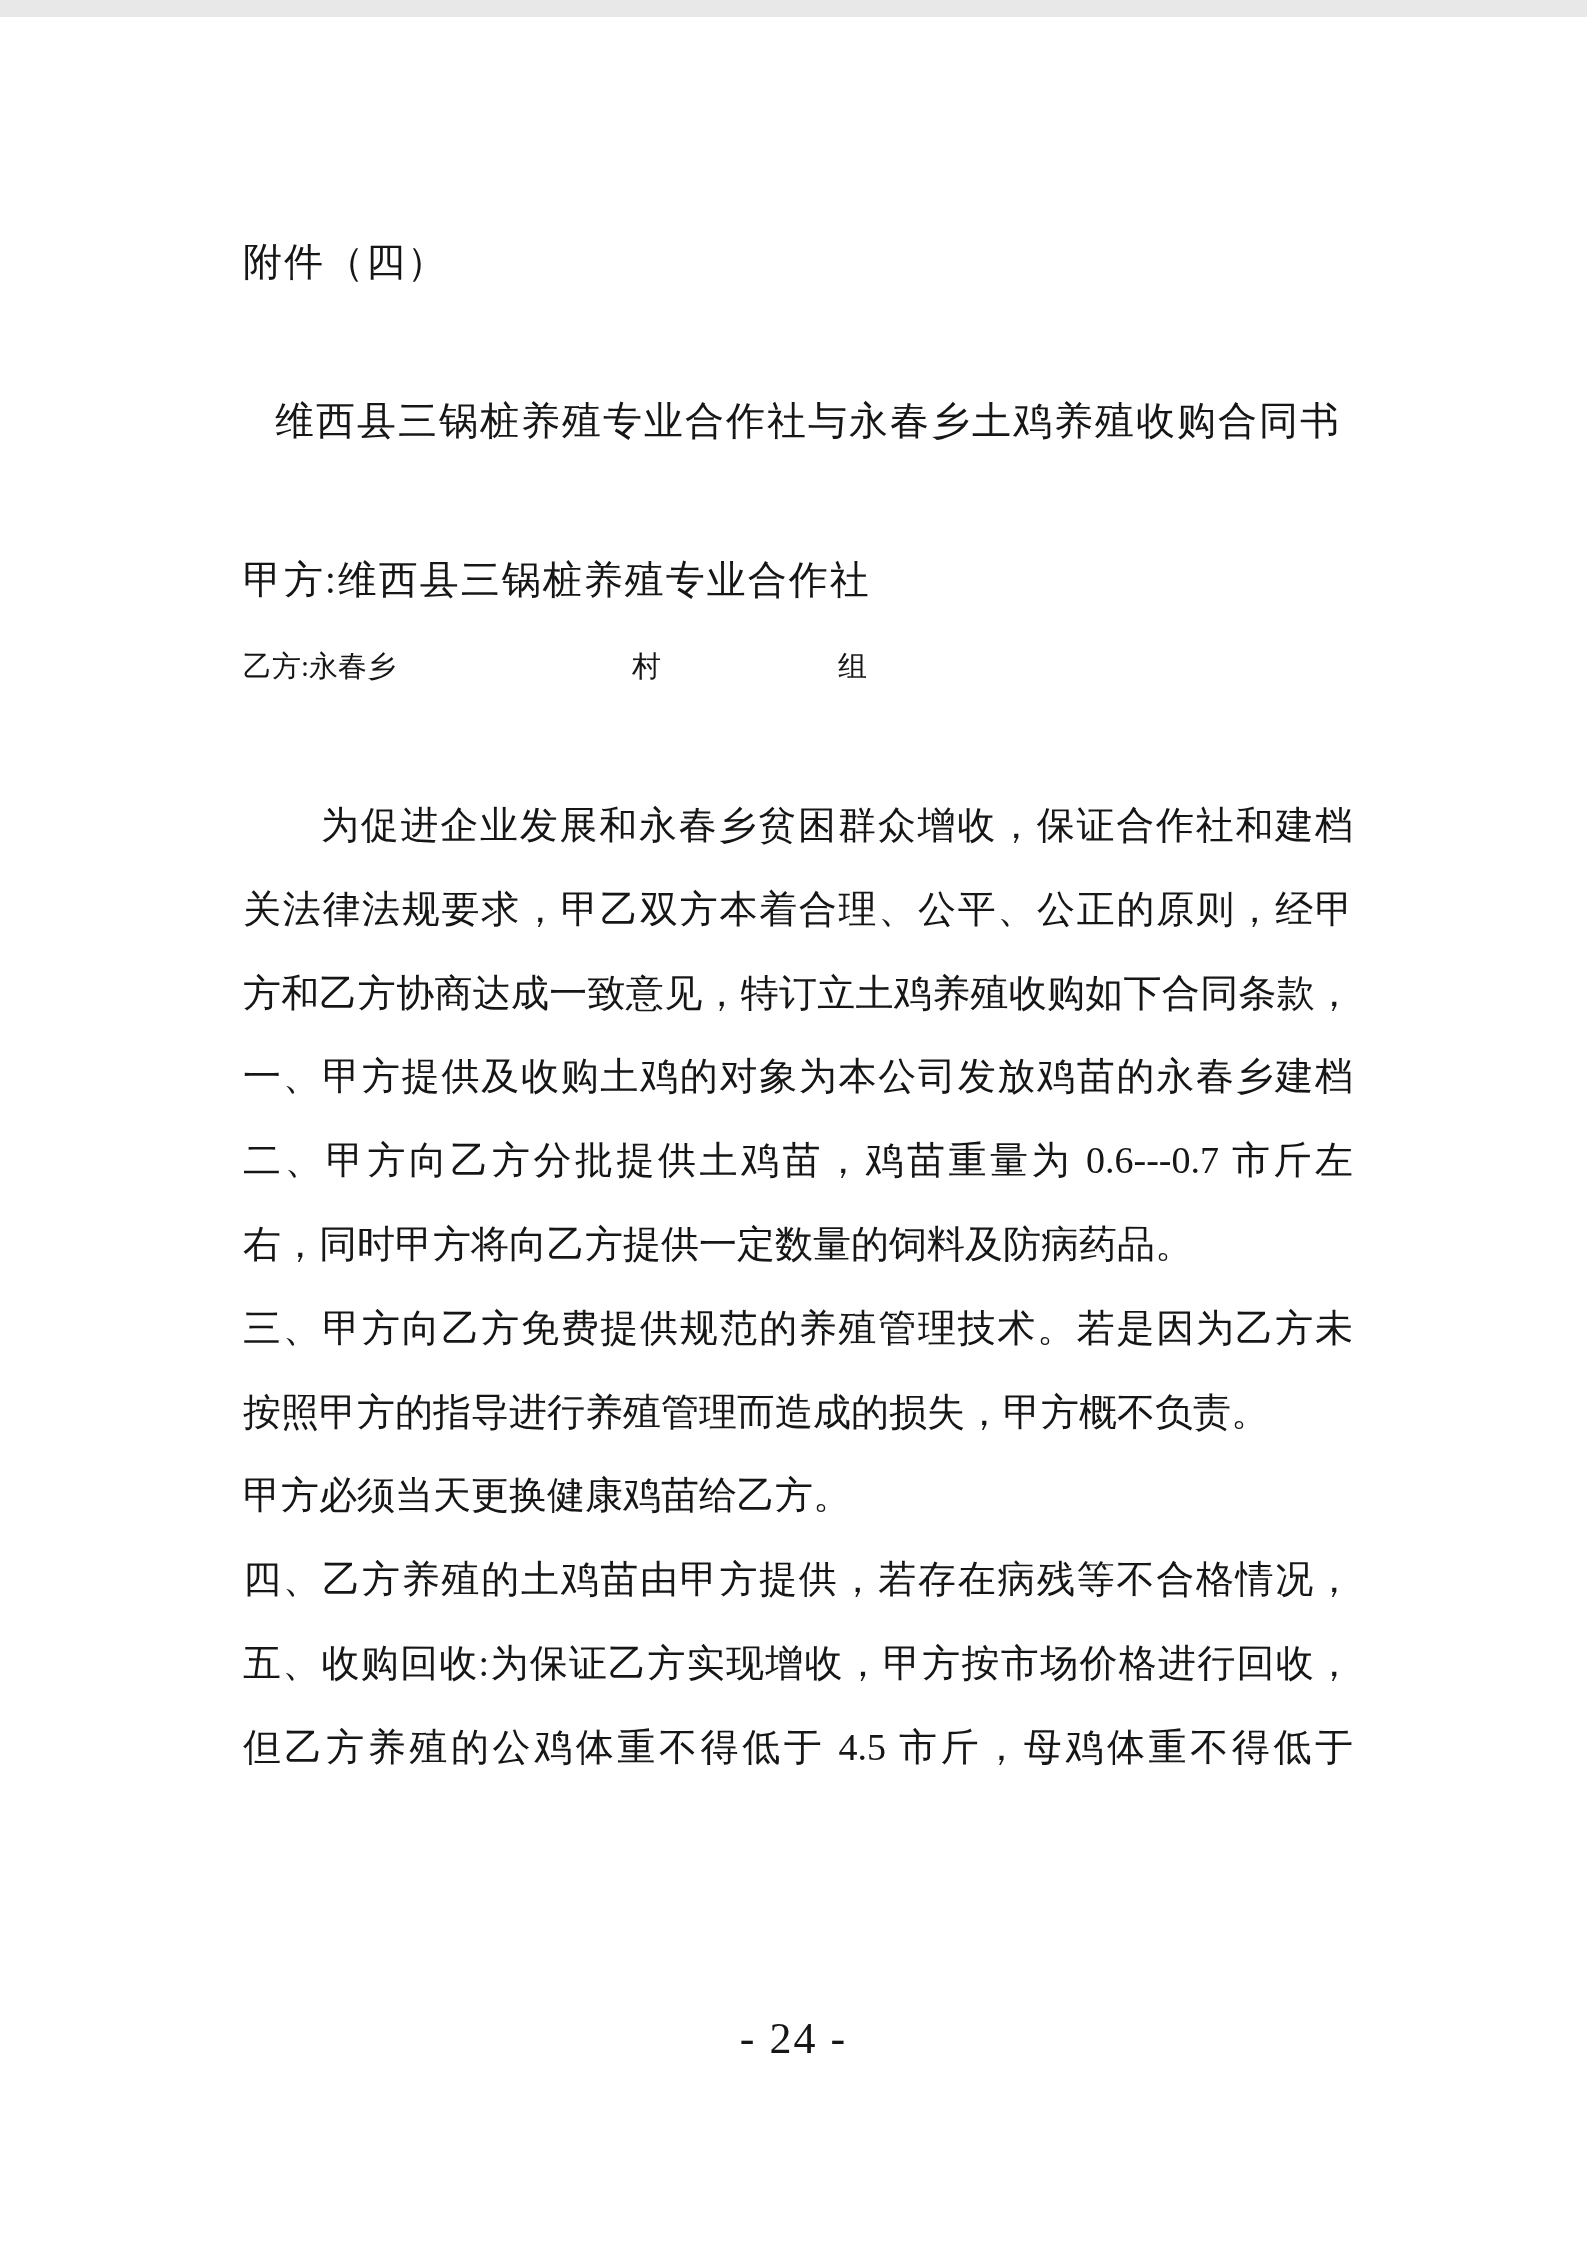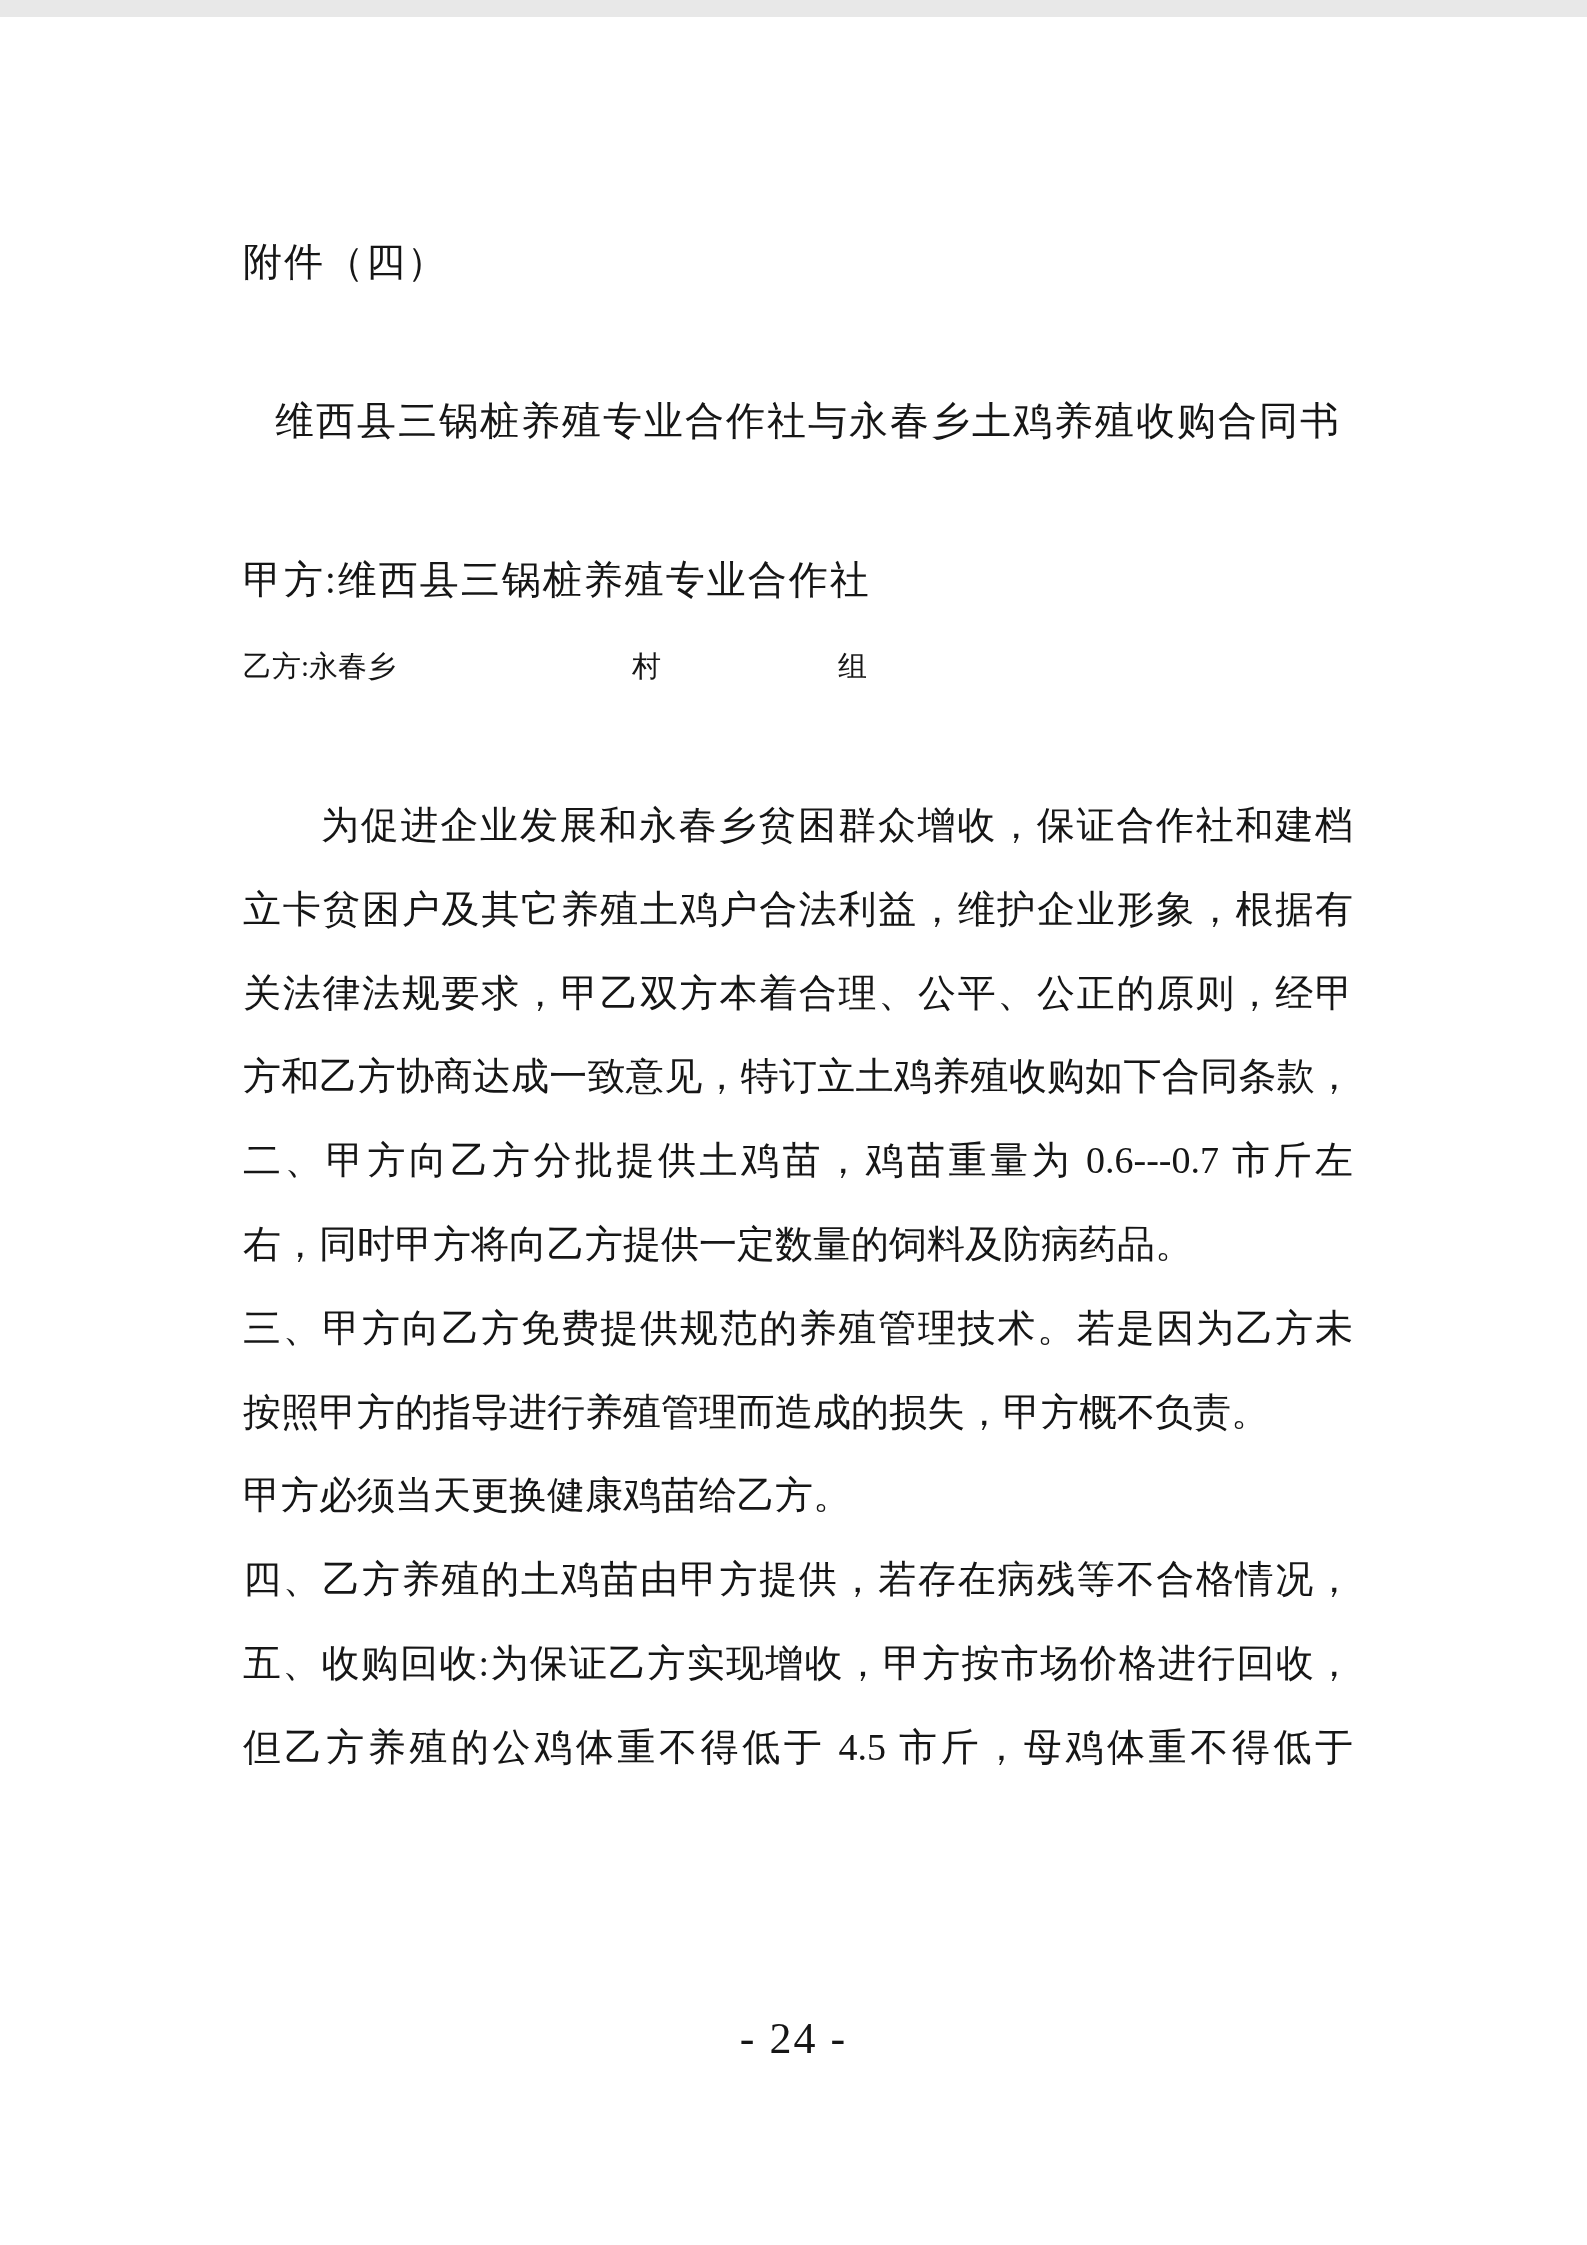--- a/index.html
+++ b/index.html
@@ -61,23 +61,23 @@
   <div class="abs heading-line" style="top:539px;">甲方:维西县三锅桩养殖专业合作社</div>
 
   <div class="abs partyb-line" style="top:625px;">
     <span class="partyb-part" style="left:0;">乙方:永春乡</span>
     <span class="partyb-part" style="left:389px;">村</span>
     <span class="partyb-part" style="left:595px;">组</span>
   </div>
 
   <div class="abs body-block">
     <div class="line indent">为促进企业发展和永春乡贫困群众增收，保证合作社和建档</div>
-    <div class="line">立卡贫困户及其它养殖土鸡户合法利益，维护企业形象，根据有</div>
     <div class="line">关法律法规要求，甲乙双方本着合理、公平、公正的原则，经甲</div>
     <div class="line">方和乙方协商达成一致意见，特订立土鸡养殖收购如下合同条款，</div>
+    <div class="line">一、甲方提供及收购土鸡的对象为本公司发放鸡苗的永春乡建档</div>
     <div class="line">二、甲方向乙方分批提供土鸡苗，鸡苗重量为 0.6---0.7 市斤左</div>
     <div class="line end">右，同时甲方将向乙方提供一定数量的饲料及防病药品。</div>
     <div class="line">三、甲方向乙方免费提供规范的养殖管理技术。若是因为乙方未</div>
     <div class="line end">按照甲方的指导进行养殖管理而造成的损失，甲方概不负责。</div>
     <div class="line end">甲方必须当天更换健康鸡苗给乙方。</div>
     <div class="line">四、乙方养殖的土鸡苗由甲方提供，若存在病残等不合格情况，</div>
     <div class="line">五、收购回收:为保证乙方实现增收，甲方按市场价格进行回收，</div>
     <div class="line">但乙方养殖的公鸡体重不得低于 4.5 市斤，母鸡体重不得低于</div>
   </div>
 

